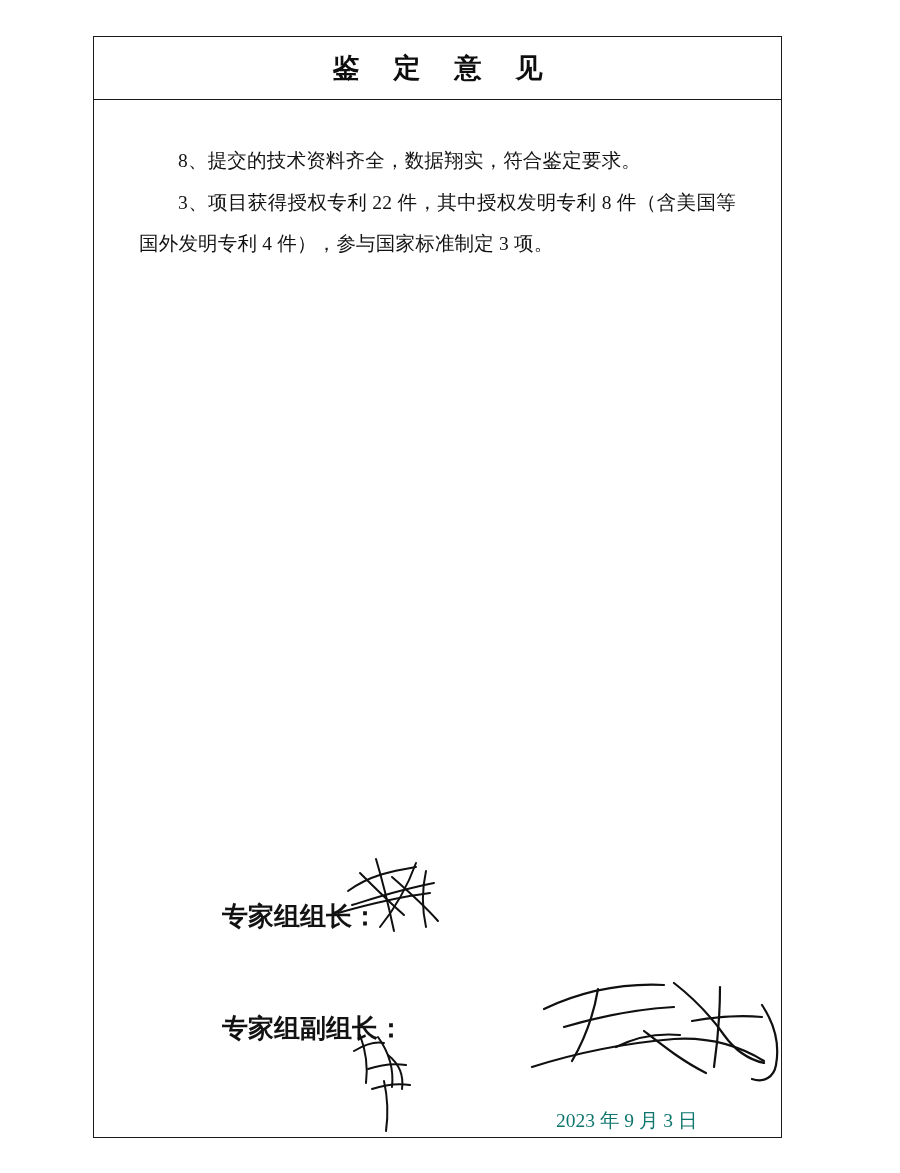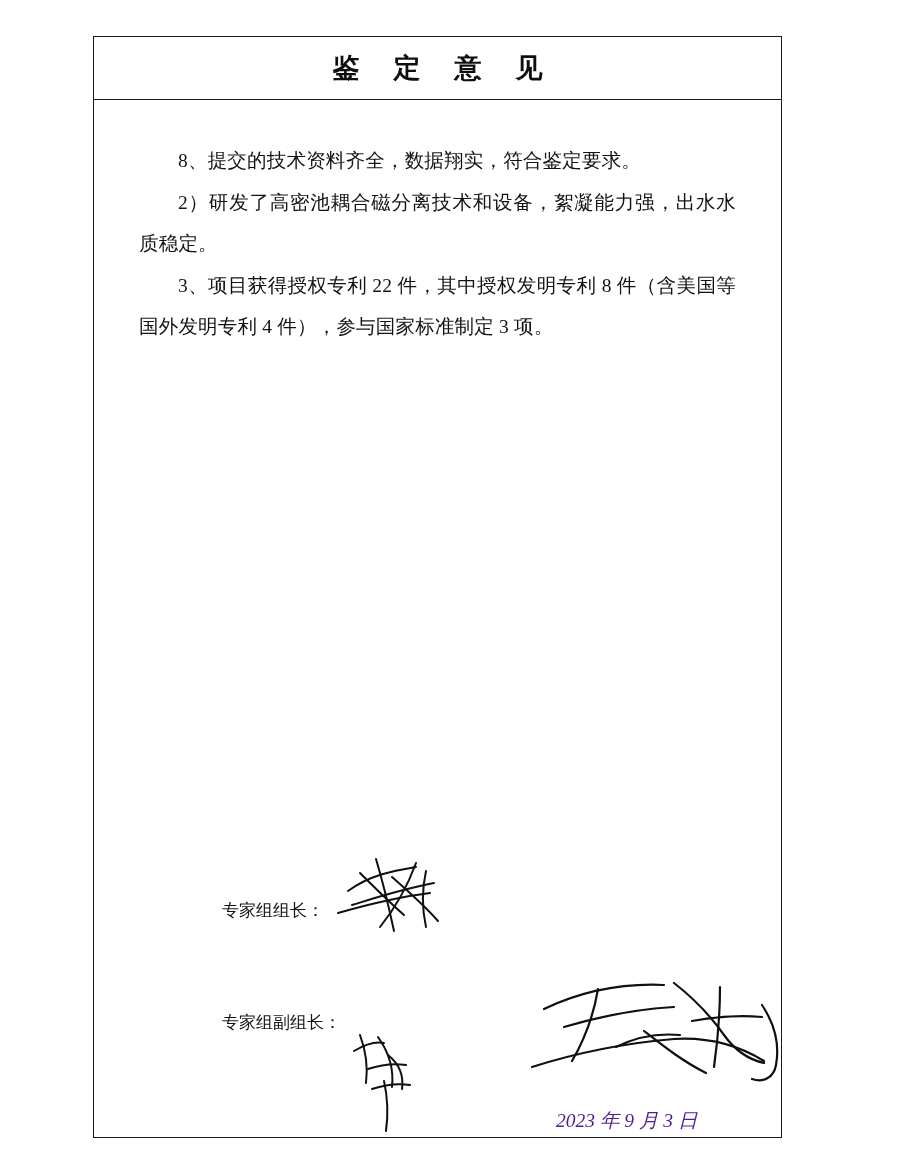--- a/index.html
+++ b/index.html
@@ -83,33 +83,33 @@
   
   .sig-block {
     position: absolute;
     left: 0;
     top: 735px;
     width: 100%;
     height: 300px;
   }
   .sig-row {
     position: absolute;
-    font-size: 17px;
+    font-size: 26px;
     color: #121212;
+    font-weight: bold;
   }
   .sig-leader { left: 128px; top: 64px; }
   .sig-deputy { left: 128px; top: 176px; }
 
   .sig-date {
     position: absolute;
     left: 462px;
     top: 272px;
     font-size: 19.5px;
-    color: #4c1d95;
-    font-style: italic;
+    color: #0f766e;
   }
 
   
   .ink {
     position: absolute;
     pointer-events: none;
   }
   .ink svg { display: block; }
 </style>
 </head>
@@ -117,21 +117,20 @@
 
 <div class="page">
   <div class="doc-frame">
 
     <div class="title-cell">
       <div class="title-text">鉴定意见</div>
     </div>
 
     <div class="body-area">
       <p class="para">8、提交的技术资料齐全，数据翔实，符合鉴定要求。</p>
-      <p class="para">2）研发了高密池耦合磁分离技术和设备，絮凝能力强，出水水质稳定。</p>
       <p class="para">3、项目获得授权专利 22 件，其中授权发明专利 8 件（含美国等国外发明专利 4 件），参与国家标准制定 3 项。</p>
 
       <div class="sig-block">
         <div class="sig-row sig-leader">专家组组长：</div>
         <div class="sig-row sig-deputy">专家组副组长：</div>
         <div class="sig-date">2023 年 9 月 3 日</div>
 
         <div class="ink" style="left:236px; top:18px;">
           <svg width="130" height="90" viewBox="0 0 130 90" fill="none" stroke="#101010" stroke-width="2" stroke-linecap="round" stroke-linejoin="round">
             <path d="M18 38 C40 22, 62 18, 86 14"></path>

